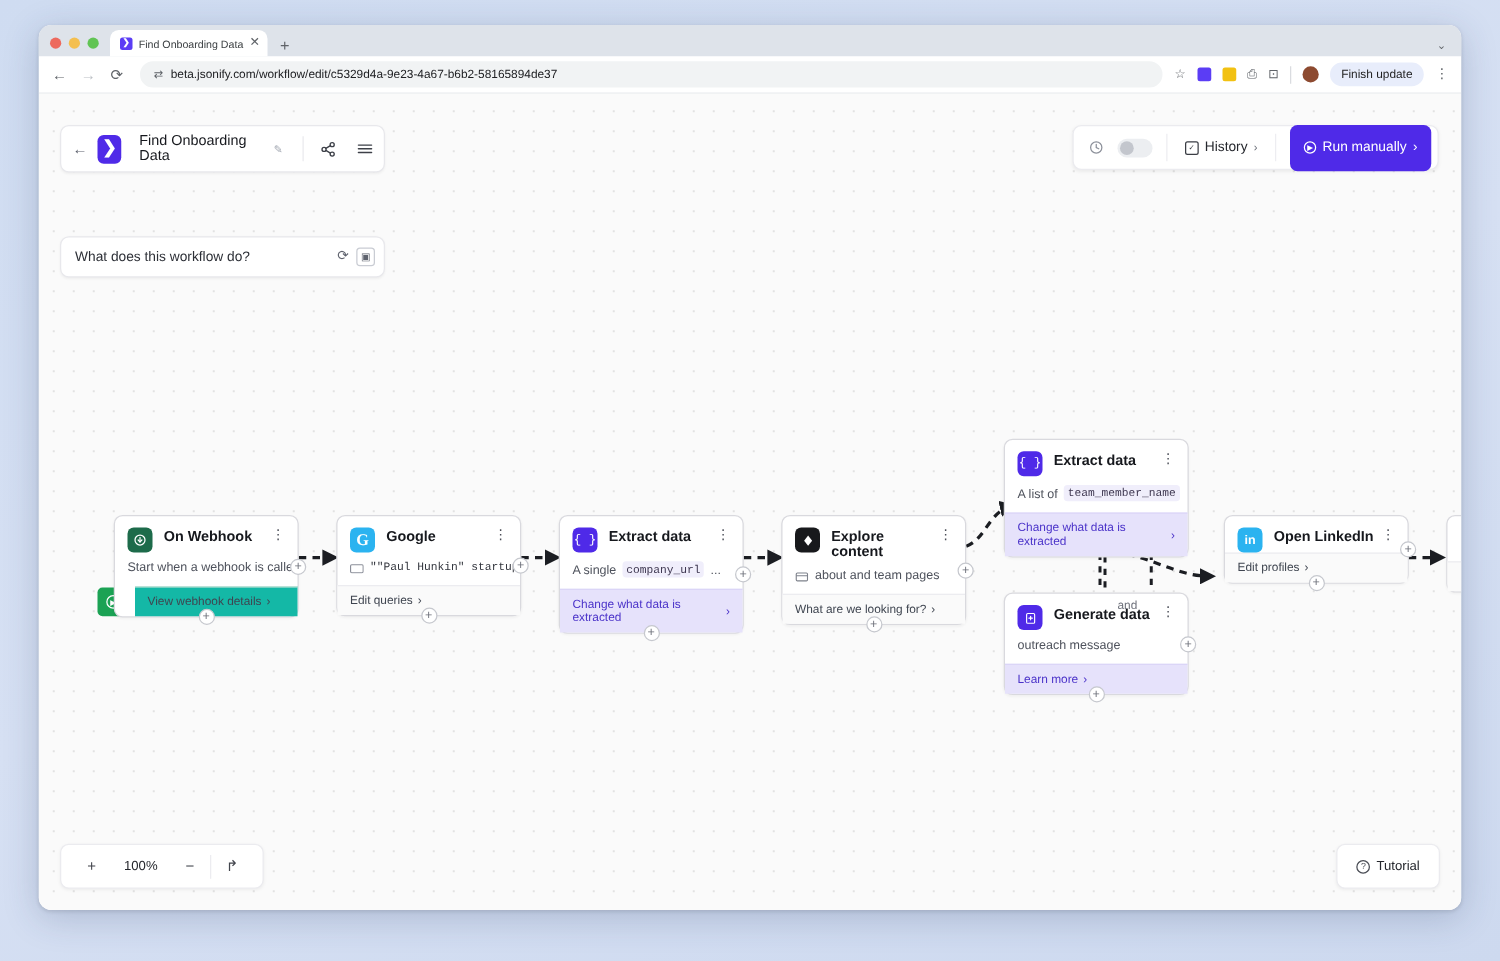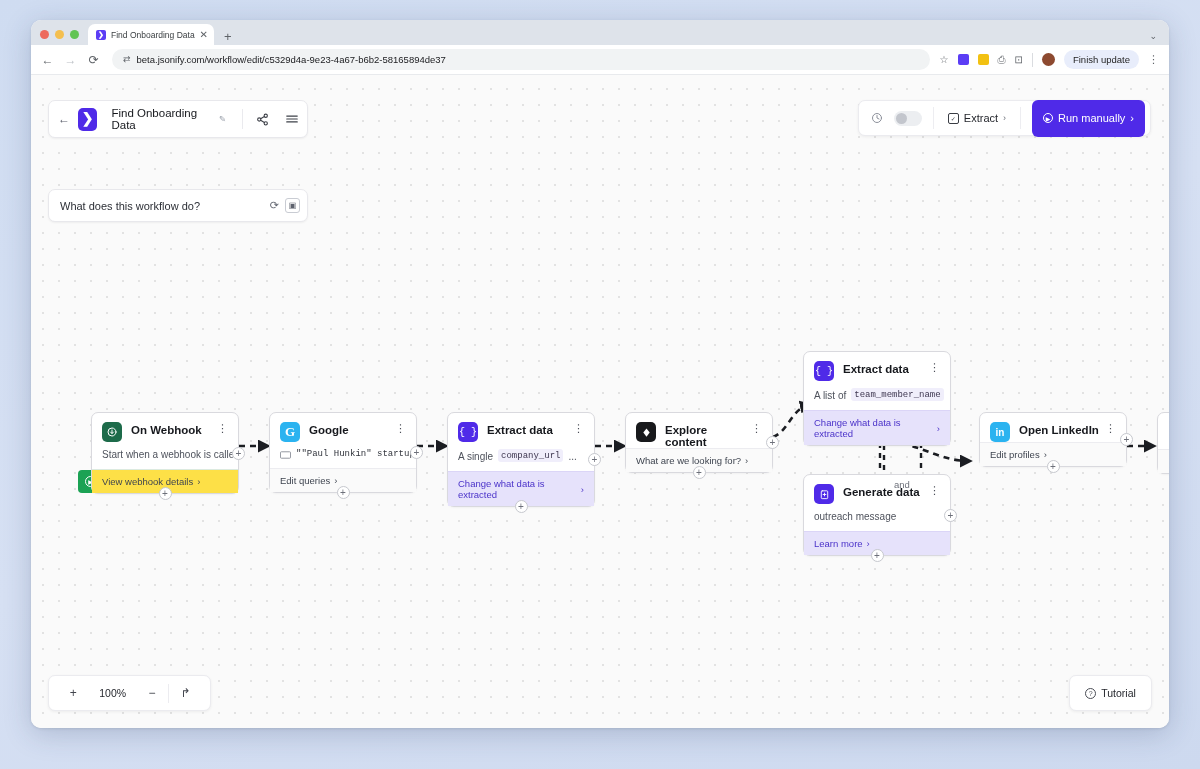--- a/index.html
+++ b/index.html
@@ -257,21 +257,21 @@
   .mono-plain {
     font-family: "Liberation Mono", monospace;
     font-size: 9px; color: #32353d;
   }
   .node-foot {
     border-top: 1px solid #ececf0;
     padding: 6px 10px;
     font-size: 9.5px;
     display: flex; align-items: center; gap: 4px;
   }
-  .foot-green { background: #fde047; color: #3f4550; border-top-color: #dceadf; }
+  .foot-green { background: #14b8a6; color: #3f4550; border-top-color: #dceadf; margin-left: 16px; }
   .foot-plain { background: #fafafa; color: #3f4550; }
   .foot-purple { background: #e6e2fb; color: #4a32c9; border-top-color: #dbd5f7; }
   .foot-purple2 { background: #e6e2fb; color: #4a32c9; border-top-color: #dbd5f7; }
 
   
   .plus {
     position: absolute;
     width: 13px; height: 13px; border-radius: 50%;
     background: #fff; border: 1px solid #c6c8ce;
     color: #6d707a; font-size: 10px; line-height: 11px;
@@ -451,21 +451,21 @@
       <span class="clock-ic">
         <svg class="svg-ic" width="12" height="12" viewBox="0 0 24 24" fill="none" stroke="#8d919b" stroke-width="2" stroke-linecap="round">
           <circle cx="12" cy="12" r="9"></circle>
               <polyline points="12 7 12 12 16 14"></polyline>
         </svg>
       </span>
       <span class="toggle"></span>
       <span class="ctl-sep"></span>
       <span class="history-btn">
         <span class="cal-ic">✓</span>
-        <span>Extract</span>
+        <span>History</span>
         <span class="chev">›</span>
       </span>
       <span class="ctl-sep"></span>
       <span class="run-btn">
         <span class="run-ic">▶</span>
         <span>Run manually</span>
         <span>›</span>
       </span>
     </div>
 
@@ -541,20 +541,29 @@
     <div class="node" style="left:594px; top:337px; width:148px;">
       <div class="node-top">
         <span class="node-icon" style="background:#18191c;">
           <svg class="svg-ic" width="11" height="11" viewBox="0 0 24 24" fill="#fff">
             <path d="M12 3 L19 12 L12 21 L5 12 Z"></path>
           </svg>
         </span>
         <span class="node-title">Explore content</span>
         <span class="node-kebab">⋮</span>
       </div>
+      <div class="node-sub">
+        <span>
+          <svg class="svg-ic" width="11" height="9" viewBox="0 0 24 20" fill="none" stroke="#7d818b" stroke-width="2">
+            <rect x="2" y="3" width="20" height="14" rx="2"></rect>
+                <line x1="2" y1="8" x2="22" y2="8"></line>
+          </svg>
+        </span>
+        <span>about and team pages</span>
+      </div>
       <div class="node-foot foot-plain">
         <span>What are we looking for?</span>
         <span>›</span>
       </div>
       <span class="plus right">+</span>
       <span class="plus bottom">+</span>
     </div>
 
     <div class="node" style="left:772px; top:276px; width:148px;">
       <div class="node-top">

